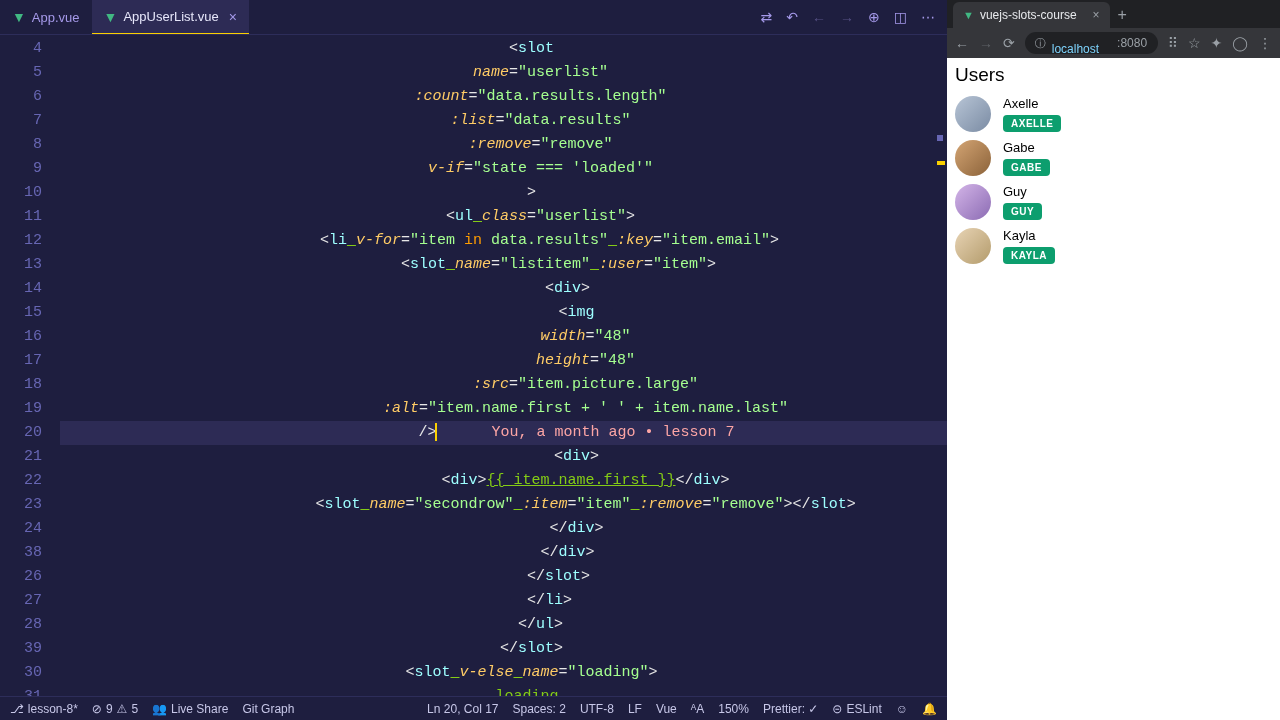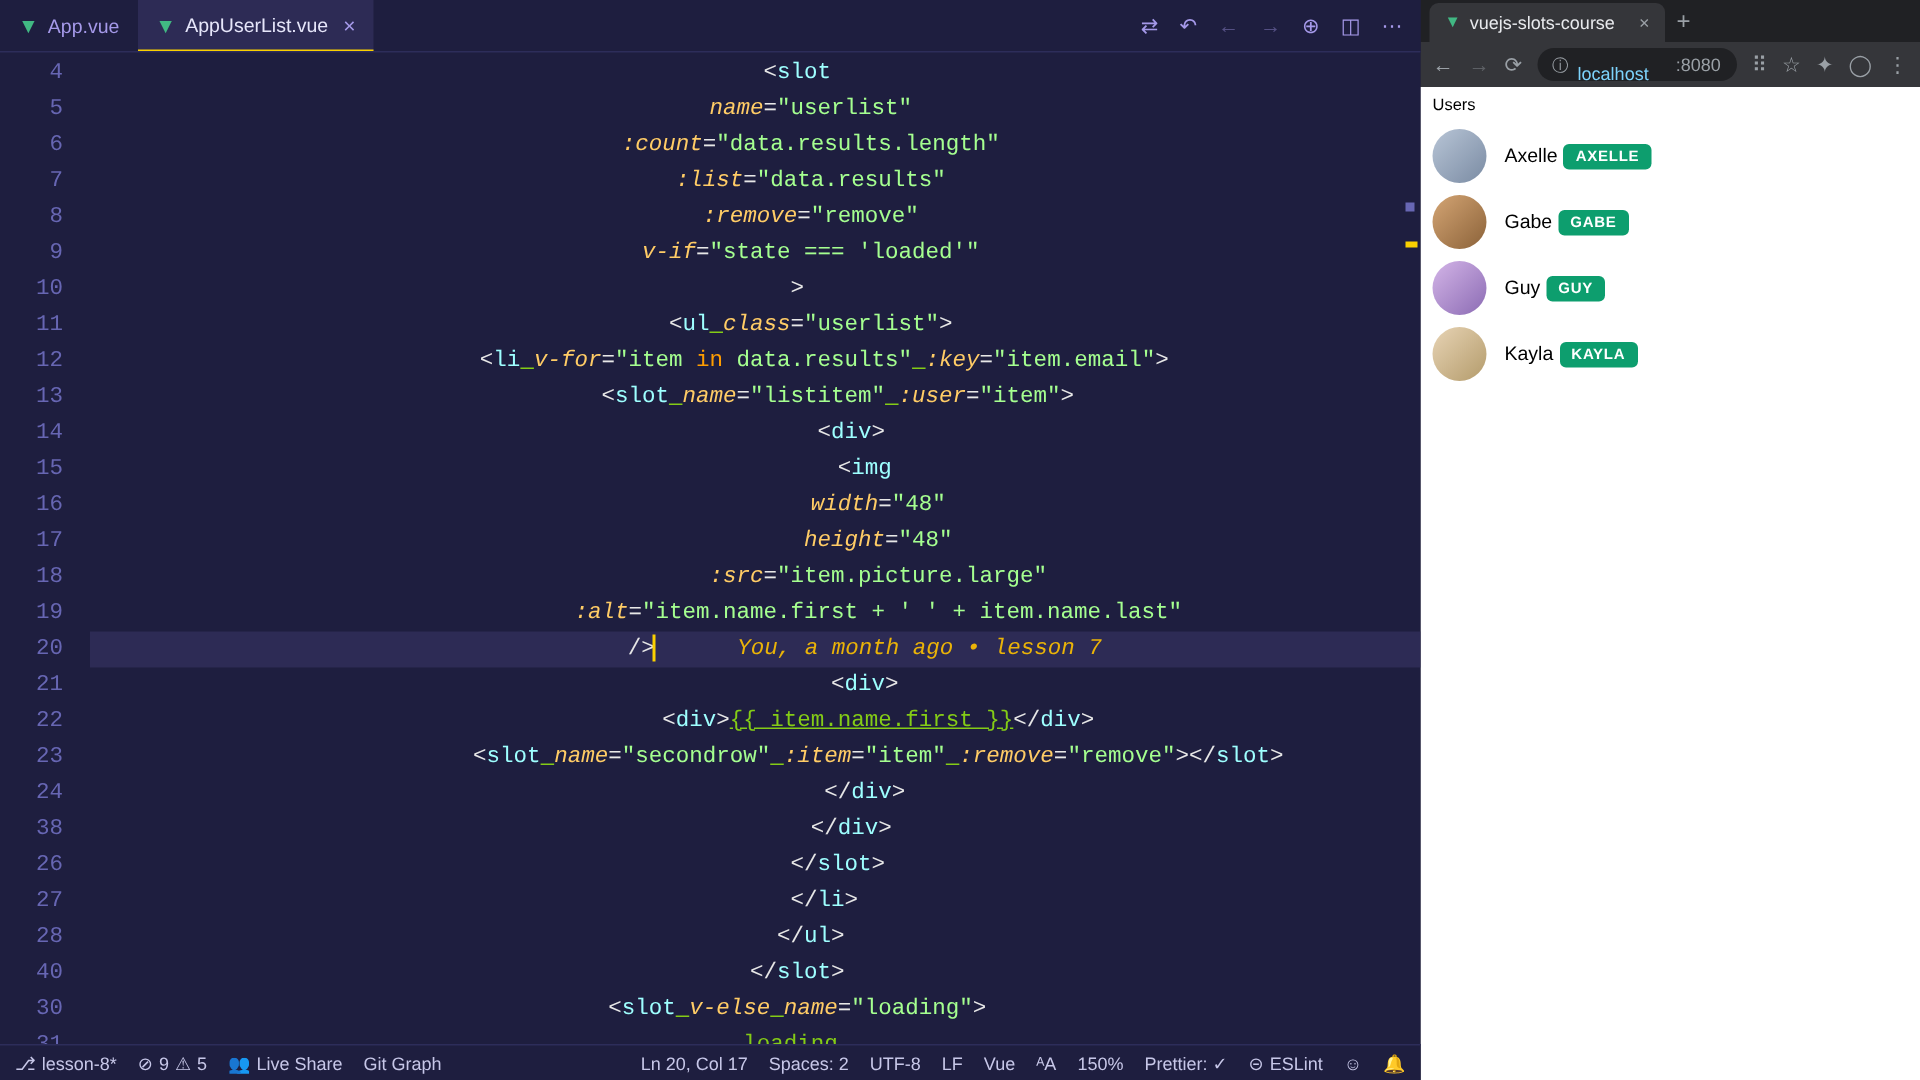--- a/index.html
+++ b/index.html
@@ -97,21 +97,21 @@
   background: #2d2b55;
 }
 
 
 .punct { color: #e7e7e7; }
 .tag-name { color: #9effff; }
 .attr { color: #ffcc66; font-style: italic; }
 .string { color: #a5ff90; }
 .operator { color: #ff9d00; }
 .text { color: #84cc16; text-decoration: underline; }
-.inline-blame { color: #eab308; font-style: italic; }
+.inline-blame { color: #fca5a5; }
 .cursor {
   display: inline-block;
   width: 2px;
   height: 18px;
   background: #fad000;
   vertical-align: middle;
   margin-left: -1px;
 }
 
 
@@ -195,39 +195,39 @@
 .browser-toolbar .right-icons { display: flex; gap: 10px; color: #9aa0a6; font-size: 14px; }
 
 
 .page {
   flex: 1;
   background: #fff;
   color: #000;
   padding: 6px 8px;
   overflow-y: auto;
 }
-.page-title { font-size: 11px; margin-bottom: 6px; }
+.page-title { font-size: 19px; margin-bottom: 6px; }
 .user-row {
   display: flex;
   align-items: center;
   gap: 12px;
   padding: 4px 0;
 }
 .avatar {
   width: 36px;
   height: 36px;
   border-radius: 50%;
   background: linear-gradient(135deg, #b8c5d6, #7a8ba3);
   flex-shrink: 0;
 }
 .avatar.a2 { background: linear-gradient(135deg, #d4a574, #8b6239); }
 .avatar.a3 { background: linear-gradient(135deg, #a8d4a5, #5a8b57); }
 .avatar.a4 { background: linear-gradient(135deg, #d4b5e8, #8b6bb3); }
 .avatar.a5 { background: linear-gradient(135deg, #e8d4b5, #b39b6b); }
-.user-info { display: flex; flex-direction: row; gap: 4px; }
+.user-info { display: flex; flex-direction: column; gap: 4px; }
 .user-name { font-size: 13px; }
 .badge {
   background: #0d9e6e;
   color: #fff;
   font-size: 10px;
   font-weight: 600;
   padding: 3px 8px;
   border-radius: 4px;
   width: fit-content;
   letter-spacing: 0.5px;
@@ -279,21 +279,21 @@
         <div>19</div>
         <div>20</div>
         <div>21</div>
         <div>22</div>
         <div>23</div>
         <div>24</div>
         <div>38</div>
         <div>26</div>
         <div>27</div>
         <div>28</div>
-        <div>40</div>
+        <div>39</div>
         <div>30</div>
         <div>31</div>
       </div>
     <div class="code" id="code"><div class="code-line"><span>    </span><span class="punct">&lt;</span><span class="tag-name">slot</span></div><div class="code-line"><span>      </span><span class="attr">name</span><span class="punct">=</span><span class="string">"userlist"</span></div><div class="code-line"><span>      </span><span class="attr">:count</span><span class="punct">=</span><span class="string">"data.results.length"</span></div><div class="code-line"><span>      </span><span class="attr">:list</span><span class="punct">=</span><span class="string">"data.results"</span></div><div class="code-line"><span>      </span><span class="attr">:remove</span><span class="punct">=</span><span class="string">"remove"</span></div><div class="code-line"><span>      </span><span class="attr">v-if</span><span class="punct">=</span><span class="string">"state === 'loaded'"</span></div><div class="code-line"><span>    </span><span class="punct">&gt;</span></div><div class="code-line"><span>      </span><span class="punct">&lt;</span><span class="tag-name">ul</span><span class="text"> </span><span class="attr">class</span><span class="punct">=</span><span class="string">"userlist"</span><span class="punct">&gt;</span></div><div class="code-line"><span>        </span><span class="punct">&lt;</span><span class="tag-name">li</span><span class="text"> </span><span class="attr">v-for</span><span class="punct">=</span><span class="string">"item </span><span class="operator">in</span><span class="string"> data.results"</span><span class="text"> </span><span class="attr">:key</span><span class="punct">=</span><span class="string">"item.email"</span><span class="punct">&gt;</span></div><div class="code-line"><span>          </span><span class="punct">&lt;</span><span class="tag-name">slot</span><span class="text"> </span><span class="attr">name</span><span class="punct">=</span><span class="string">"listitem"</span><span class="text"> </span><span class="attr">:user</span><span class="punct">=</span><span class="string">"item"</span><span class="punct">&gt;</span></div><div class="code-line"><span>            </span><span class="punct">&lt;</span><span class="tag-name">div</span><span class="punct">&gt;</span></div><div class="code-line"><span>              </span><span class="punct">&lt;</span><span class="tag-name">img</span></div><div class="code-line"><span>                </span><span class="attr">width</span><span class="punct">=</span><span class="string">"48"</span></div><div class="code-line"><span>                </span><span class="attr">height</span><span class="punct">=</span><span class="string">"48"</span></div><div class="code-line"><span>                </span><span class="attr">:src</span><span class="punct">=</span><span class="string">"item.picture.large"</span></div><div class="code-line"><span>                </span><span class="attr">:alt</span><span class="punct">=</span><span class="string">"item.name.first + ' ' + item.name.last"</span></div><div class="code-line highlighted"><span>              </span><span class="punct">/&gt;</span><span class="cursor"></span>      <span class="inline-blame">You, a month ago • lesson 7</span></div><div class="code-line"><span>              </span><span class="punct">&lt;</span><span class="tag-name">div</span><span class="punct">&gt;</span></div><div class="code-line"><span>                </span><span class="punct">&lt;</span><span class="tag-name">div</span><span class="punct">&gt;</span><span class="text">{{ item.name.first }}</span><span class="punct">&lt;/</span><span class="tag-name">div</span><span class="punct">&gt;</span></div><div class="code-line"><span>                </span><span class="punct">&lt;</span><span class="tag-name">slot</span><span class="text"> </span><span class="attr">name</span><span class="punct">=</span><span class="string">"secondrow"</span><span class="text"> </span><span class="attr">:item</span><span class="punct">=</span><span class="string">"item"</span><span class="text"> </span><span class="attr">:remove</span><span class="punct">=</span><span class="string">"remove"</span><span class="punct">&gt;&lt;/</span><span class="tag-name">slot</span><span class="punct">&gt;</span></div><div class="code-line"><span>              </span><span class="punct">&lt;/</span><span class="tag-name">div</span><span class="punct">&gt;</span></div><div class="code-line"><span>            </span><span class="punct">&lt;/</span><span class="tag-name">div</span><span class="punct">&gt;</span></div><div class="code-line"><span>          </span><span class="punct">&lt;/</span><span class="tag-name">slot</span><span class="punct">&gt;</span></div><div class="code-line"><span>        </span><span class="punct">&lt;/</span><span class="tag-name">li</span><span class="punct">&gt;</span></div><div class="code-line"><span>      </span><span class="punct">&lt;/</span><span class="tag-name">ul</span><span class="punct">&gt;</span></div><div class="code-line"><span>    </span><span class="punct">&lt;/</span><span class="tag-name">slot</span><span class="punct">&gt;</span></div><div class="code-line"><span>    </span><span class="punct">&lt;</span><span class="tag-name">slot</span><span class="text"> </span><span class="attr">v-else</span><span class="text"> </span><span class="attr">name</span><span class="punct">=</span><span class="string">"loading"</span><span class="punct">&gt;</span></div><div class="code-line"><span>      </span><span class="text">loading...</span></div></div>
     <div class="edge-markers">
       <div class="marker-gray"></div>
       <div class="marker-yellow"></div>
     </div>
   </div>
 

